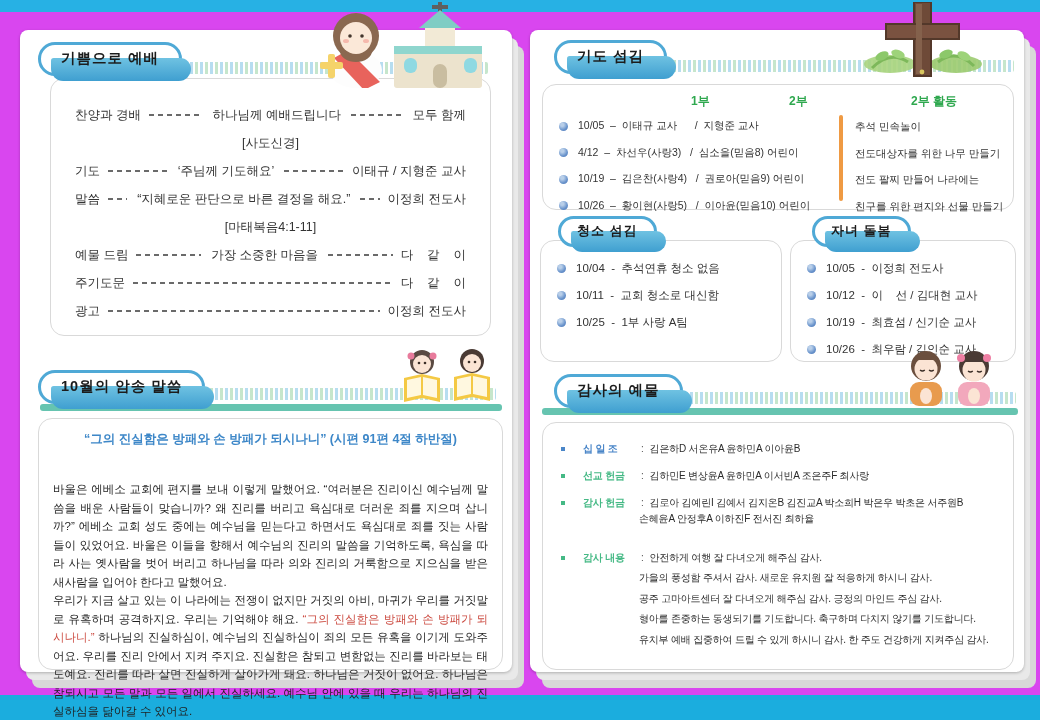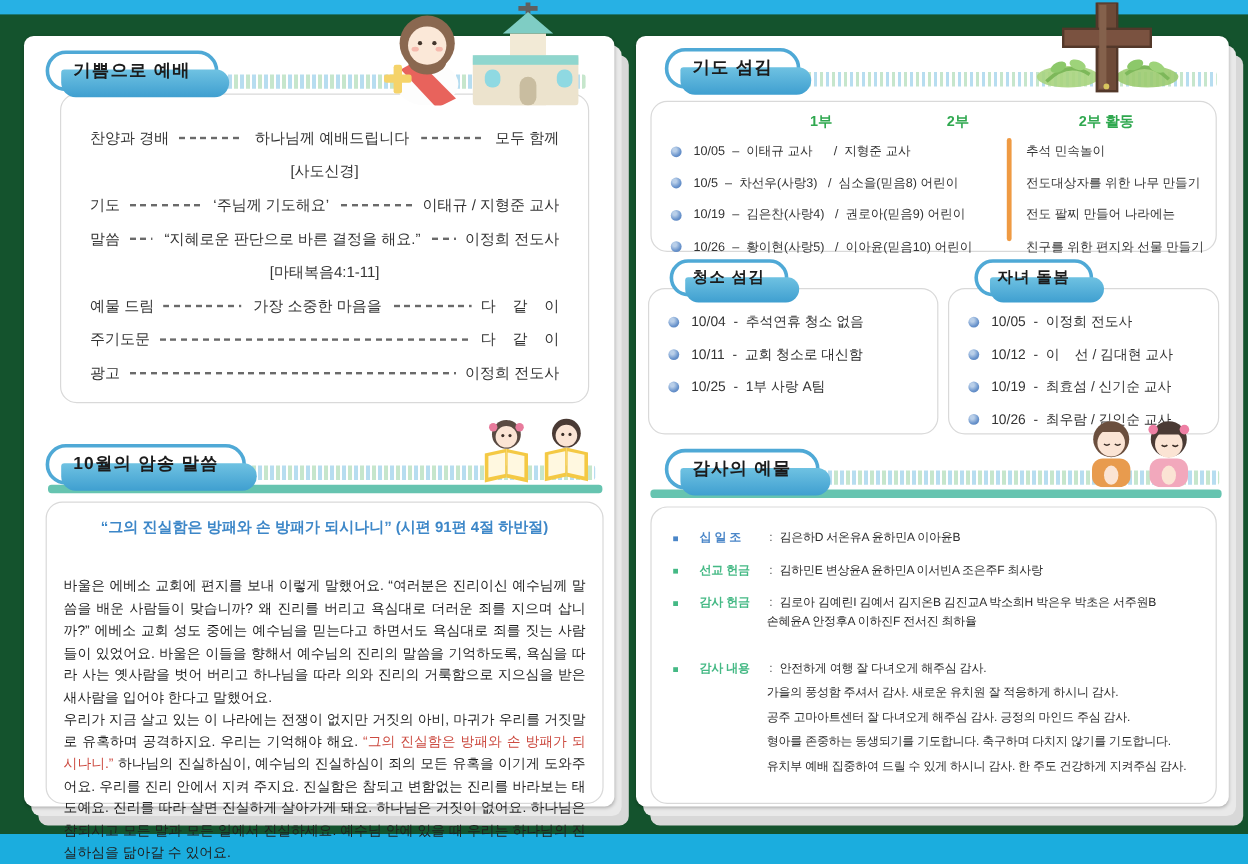--- a/index.html
+++ b/index.html
@@ -1,17 +1,17 @@
 <!DOCTYPE html>
 <html><head>
 <meta charset="utf-8">
 <style>
   html,body{margin:0;padding:0;}
   body{font-family:"Liberation Sans","DejaVu Sans",sans-serif;background:#9fd4ee;}
-  .stage{position:relative;width:1040px;height:720px;background:#14532d;overflow:hidden;}
+  .stage{position:relative;width:1040px;height:720px;background:#d946ef;overflow:hidden;}
   .bar-top{position:absolute;left:0;top:0;width:100%;height:12px;background:#27b1e4;z-index:0;}
   .bar-bottom{position:absolute;left:0;bottom:0;width:100%;height:25px;background:#1badde;z-index:0;}
 
   .sheet{position:absolute;border-radius:8px;z-index:1;}
   .s1{background:#e9e9e9;}
   .s2{background:#d8d8d8;}
 
   .page{position:absolute;width:492px;height:642px;background:#fff;border-radius:8px;
         box-shadow:0 1px 3px rgba(0,0,0,.25);z-index:2;}
   .page-left{left:20px;top:30px;}
@@ -219,27 +219,27 @@
         <ellipse cx="56" cy="52" rx="7" ry="4" fill="#9ed37a" transform="rotate(20 56 52)"></ellipse>
         <ellipse cx="104" cy="52" rx="7" ry="4" fill="#8cc86a" transform="rotate(-20 104 52)"></ellipse>
         <ellipse cx="122" cy="54" rx="7" ry="4" fill="#9ed37a" transform="rotate(25 122 54)"></ellipse>
         <rect x="72" y="0" width="17" height="74" fill="#6e4a38" stroke="#53382a" stroke-width="2"></rect>
         <rect x="44" y="22" width="73" height="15" fill="#7a5240" stroke="#53382a" stroke-width="2"></rect>
         <rect x="74" y="2" width="6" height="70" fill="#84614c"></rect>
         <circle cx="80" cy="70" r="2.4" fill="#d8c65e"></circle>
       </svg>
     </div>
     <div class="cbox" style="left:12px;top:54px;width:470px;height:124px;">
-      <div class="gr-head" style="left:132px;top:8px;">1부</div>
+      <div class="gr-head" style="left:148px;top:8px;">1부</div>
       <div class="gr-head" style="left:246px;top:8px;">2부</div>
-      <div class="gr-head" style="left:356px;top:8px;text-align:right;">2부 활동</div>
+      <div class="gr-head" style="left:368px;top:8px;text-align:right;">2부 활동</div>
       <div class="divider" style="left:296px;top:30px;bottom:8px;"></div>
       <div class="plist" style="left:16px;top:28px;right:180px;">
         <div class="prow"><span class="dot"></span><span>10/05  –  이태규 교사      /  지형준 교사</span></div>
-        <div class="prow"><span class="dot"></span><span>10/5  –  차선우(사랑3)   /  심소을(믿음8) 어린이</span></div>
+        <div class="prow"><span class="dot"></span><span>4/12  –  차선우(사랑3)   /  심소을(믿음8) 어린이</span></div>
         <div class="prow"><span class="dot"></span><span>10/19  –  김은찬(사랑4)   /  권로아(믿음9) 어린이</span></div>
         <div class="prow"><span class="dot"></span><span>10/26  –  황이현(사랑5)   /  이아윤(믿음10) 어린이</span></div>
       </div>
       <div class="alist" style="left:312px;top:28px;">
         <div class="arow">추석 민속놀이</div>
         <div class="arow">전도대상자를 위한 나무 만들기</div>
         <div class="arow">전도 팔찌 만들어 나라에는</div>
         <div class="arow">친구를 위한 편지와 선물 만들기</div>
       </div>
     </div>

